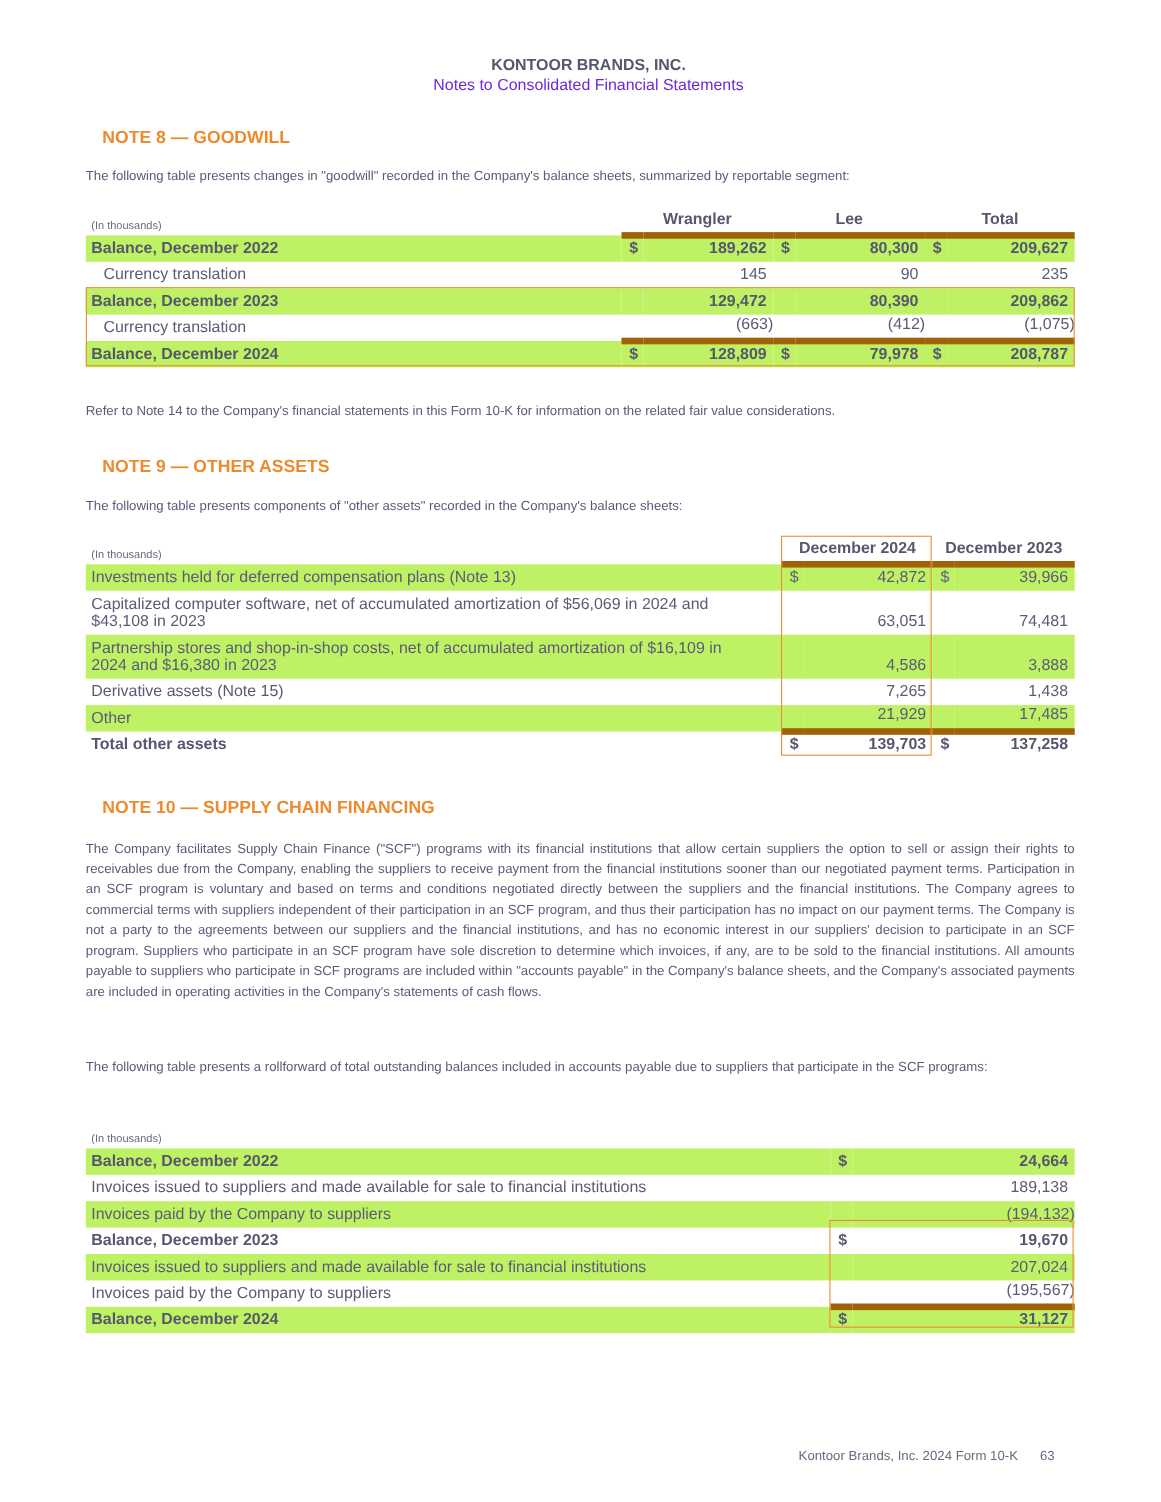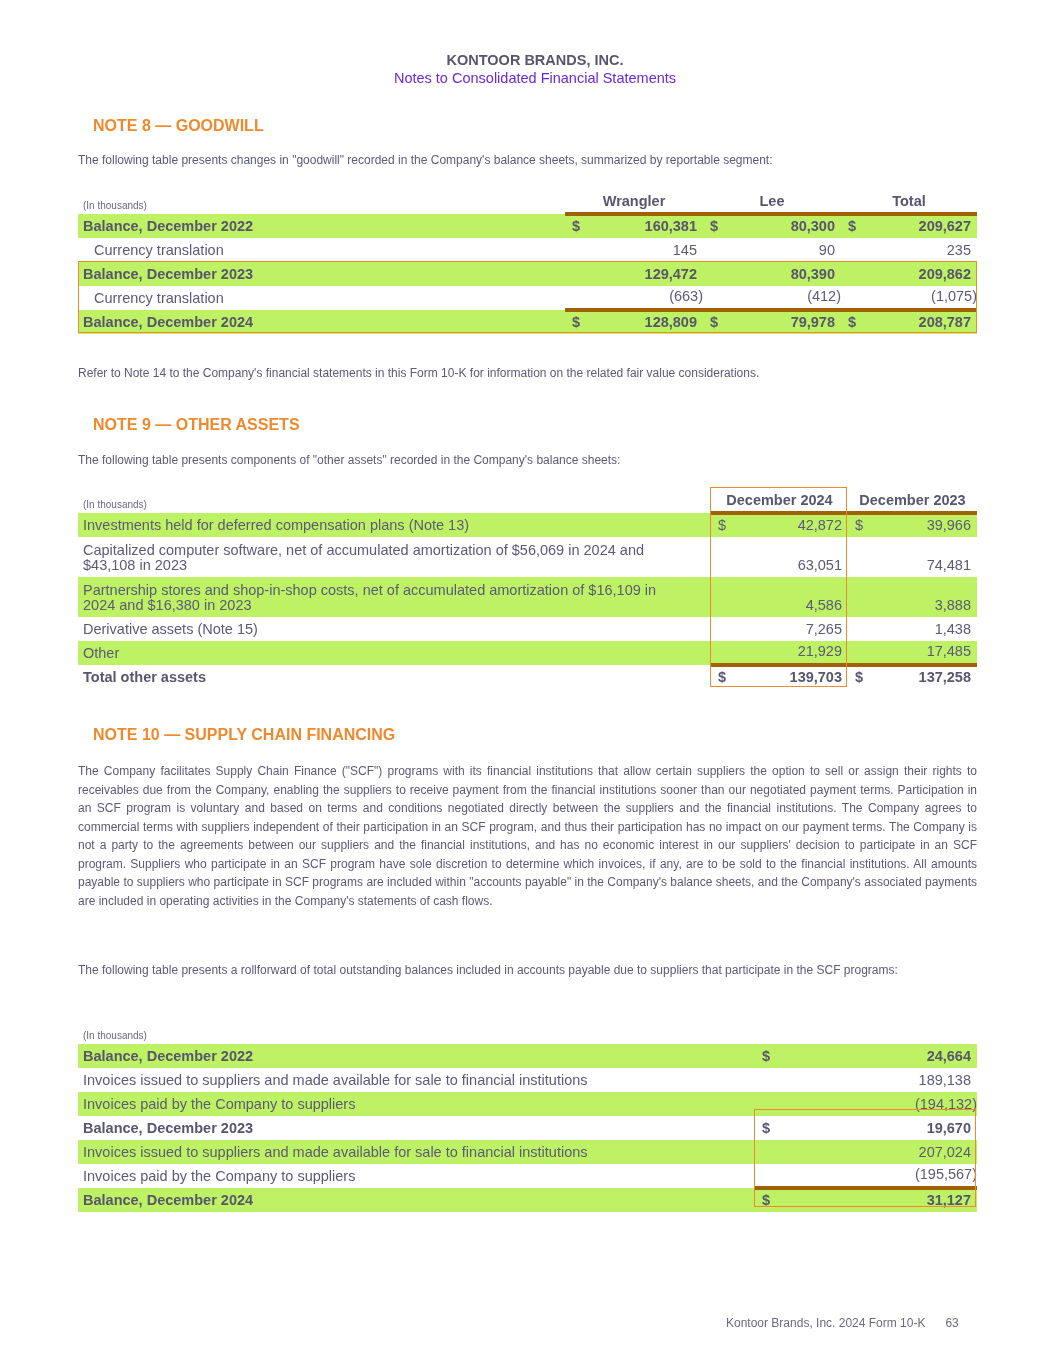--- a/index.html
+++ b/index.html
@@ -24,21 +24,21 @@
   td { height: 24px; padding: 0; vertical-align: bottom; white-space: nowrap; }
   .shade td { background: #bef264; }
   .bold td { font-weight: bold; color: #57566f; }
   .units { font-size: 10px; color: #6a6980; padding-left: 5px; vertical-align: bottom; padding-bottom: 3px; }
   .lbl { padding-left: 5px; padding-bottom: 4px; }
   .ind { padding-left: 16px; }
   .cur { padding-left: 7px; padding-bottom: 4px; }
   .num { text-align: right; padding-right: 6px; padding-bottom: 4px; }
   .neg { padding-right: 0px; }
   .colhead { text-align: center; font-weight: bold; color: #57566f; font-size: 14.5px; padding-bottom: 3px; }
-  .ul { border-bottom: 4px solid #a16207; }
+  .ul { border-bottom: 6px solid #a16207; }
   .hl { position: absolute; border: 1px solid #ee8a2e; pointer-events: none; }
 
   .footer { position: absolute; top: 1316px; left: 726px; font-size: 12px; color: #6a6980; }
   .footer .pg { margin-left: 20px; }
 </style>
 </head>
 <body>
 
 <div class="hdr hdr-company">KONTOOR BRANDS, INC.</div>
 <div class="hdr hdr-sub">Notes to Consolidated Financial Statements</div>
@@ -59,21 +59,21 @@
   <tbody>
       <tr>
     <td class="units">(In thousands)</td>
     <td colspan="2" class="colhead ul">Wrangler</td>
     <td colspan="2" class="colhead ul">Lee</td>
     <td colspan="2" class="colhead ul">Total</td>
   </tr>
   <tr class="shade bold">
     <td class="lbl">Balance, December 2022</td>
     <td class="cur">$</td>
-    <td class="num">160,381</td>
+    <td class="num">189,262</td>
     <td class="cur">$</td>
     <td class="num">80,300</td>
     <td class="cur">$</td>
     <td class="num">209,627</td>
   </tr>
   <tr>
     <td class="lbl ind">Currency translation</td>
     <td class="cur"></td>
     <td class="num">145</td>
     <td class="cur"></td>

